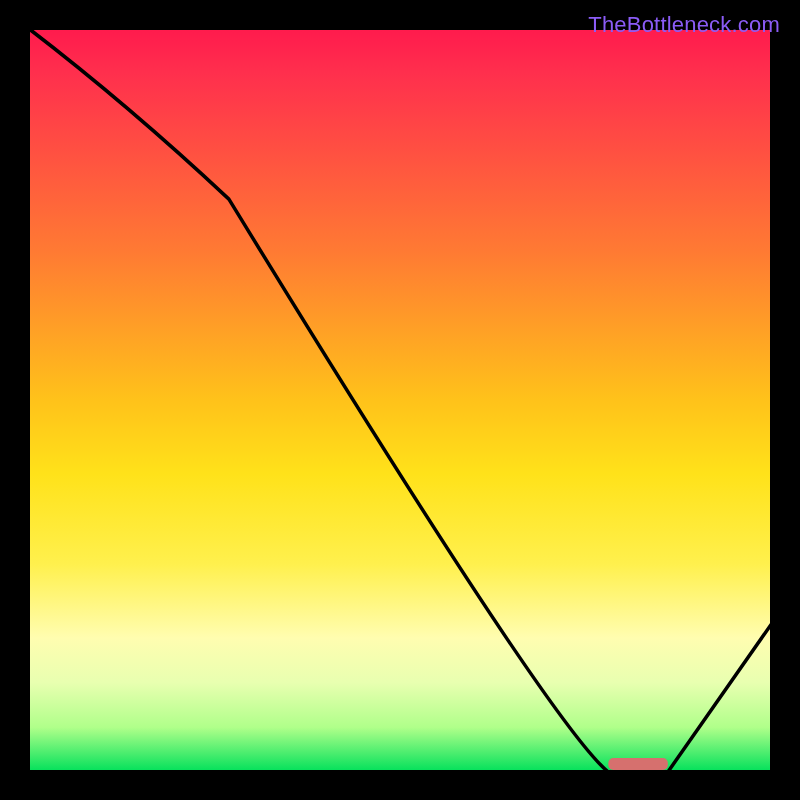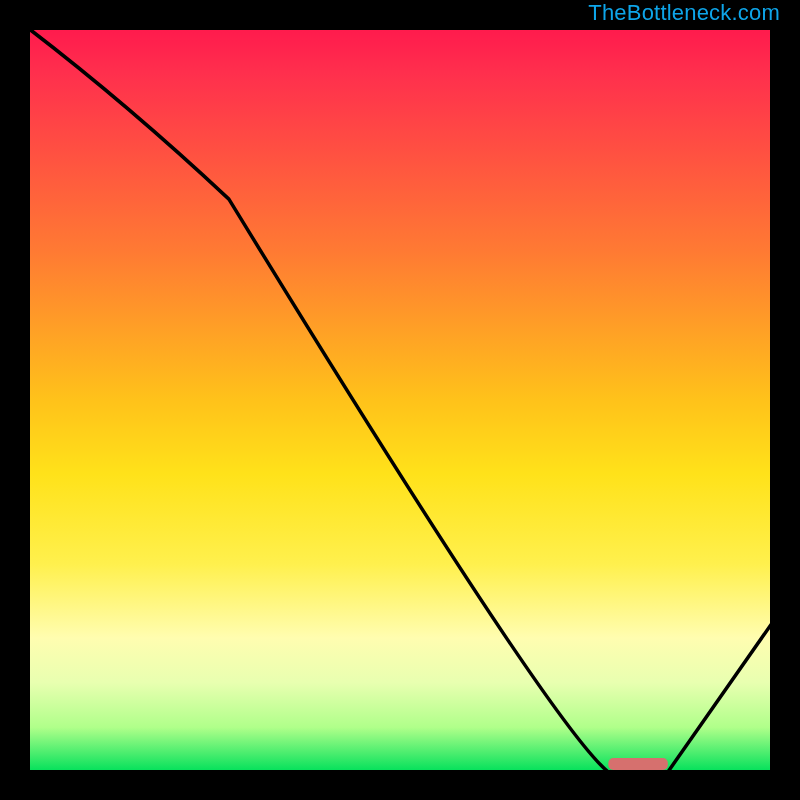--- a/index.html
+++ b/index.html
@@ -11,23 +11,23 @@
     font-family: Arial, Helvetica, sans-serif;
   }
   .frame {
     position: relative;
     width: 800px;
     height: 800px;
     background: #000;
   }
   .watermark {
     position: absolute;
-    top: 0;
+    top: 12px;
     right: 20px;
-    color: #0ea5e9;
+    color: #8b5cf6;
     font-size: 22px;
     font-weight: 400;
     letter-spacing: 0.2px;
     z-index: 10;
   }
   svg {
     display: block;
   }
 </style>
 </head>

